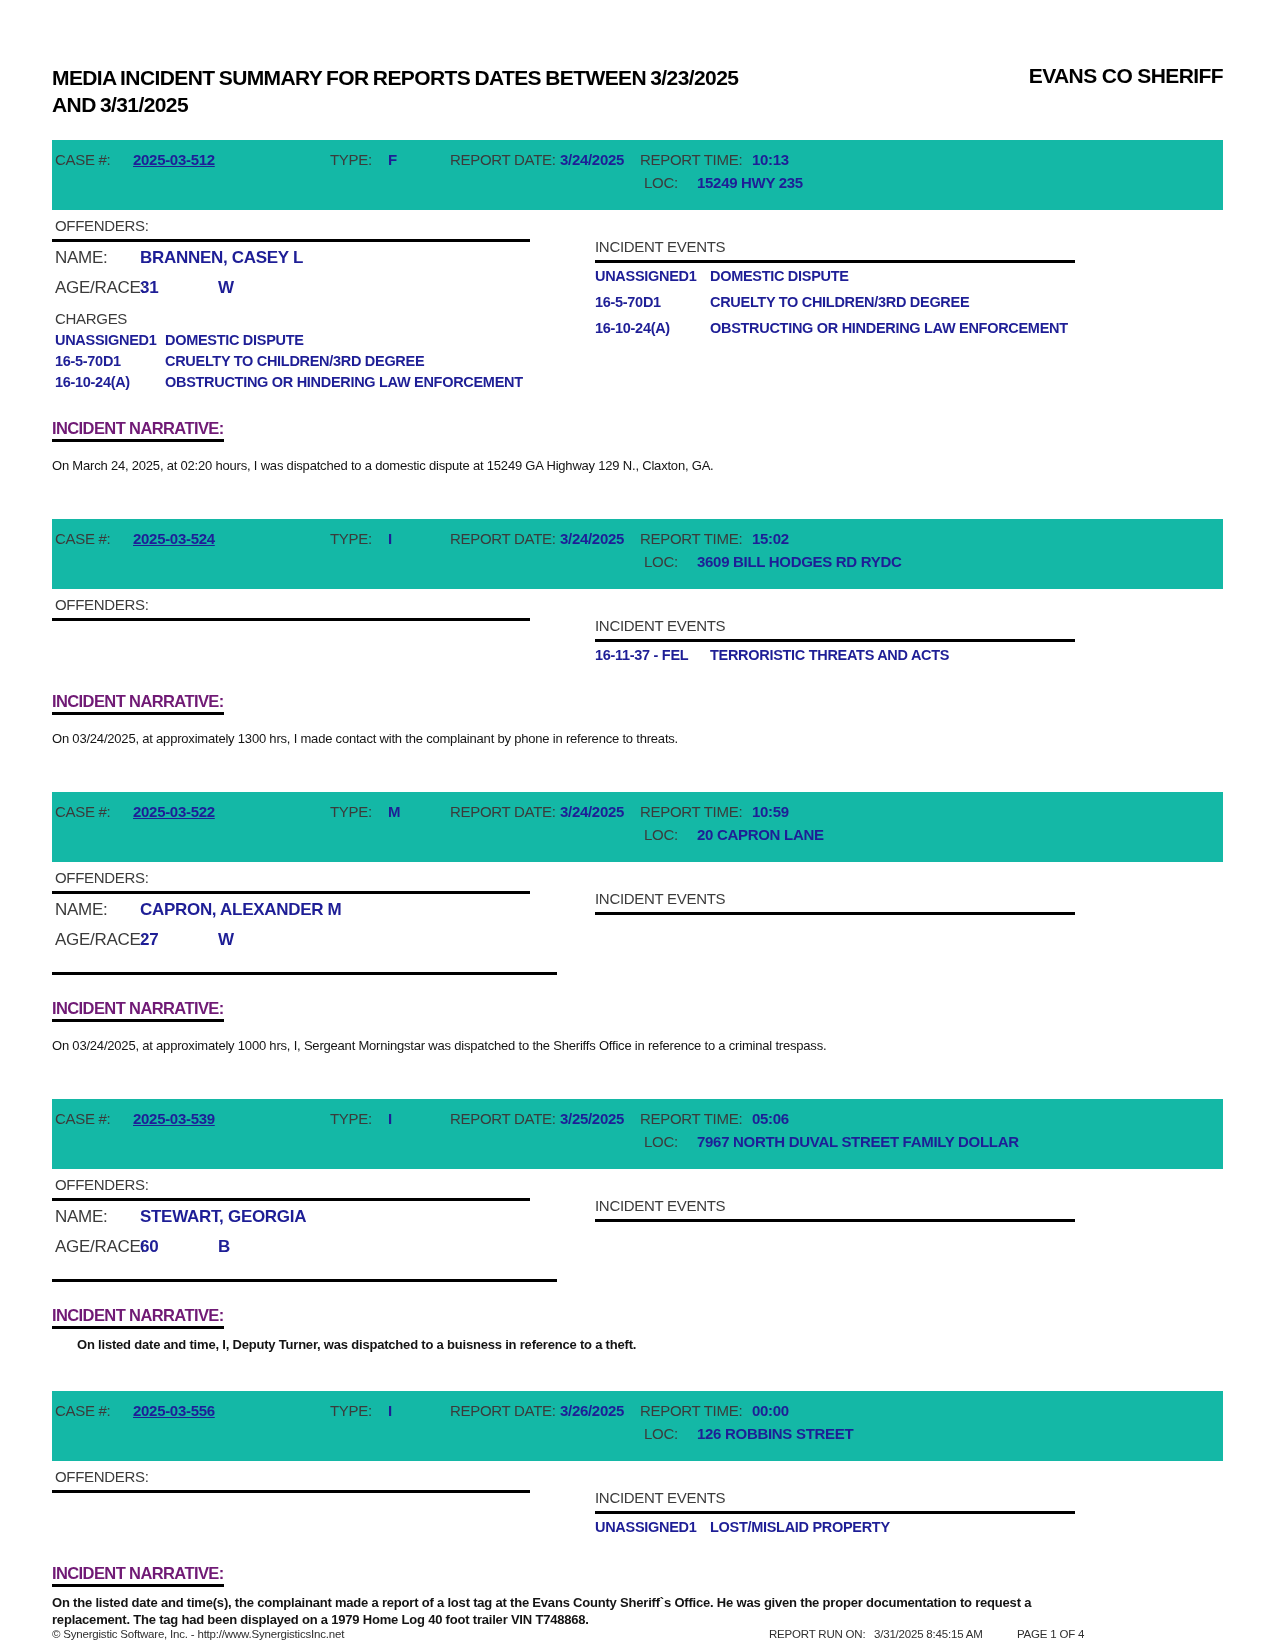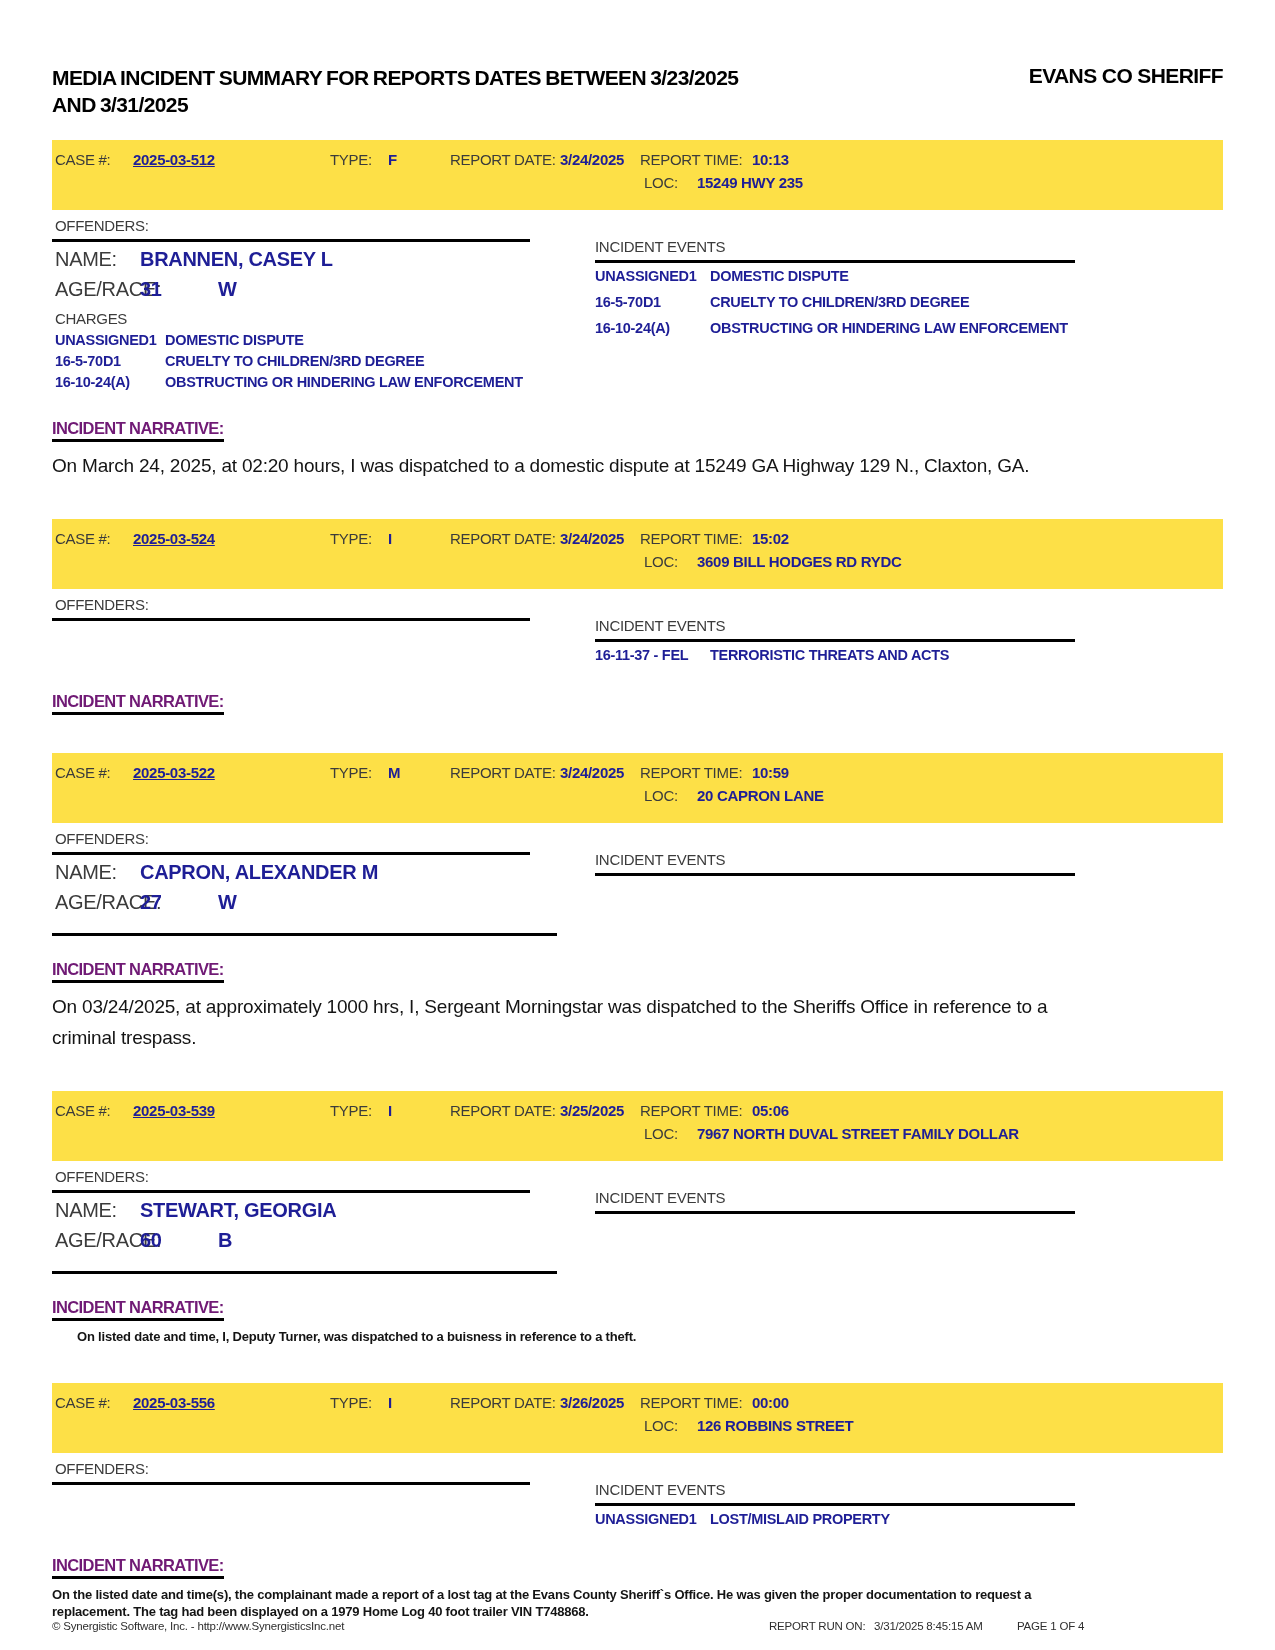--- a/index.html
+++ b/index.html
@@ -7,60 +7,60 @@
   body { font-family:"Liberation Sans","DejaVu Sans",sans-serif; color:#2e2e2e; }
   .page { width:1275px; height:1650px; padding:64px 52px 60px 52px; display:flex; flex-direction:column; }
 
   
   .doc-header { display:flex; justify-content:space-between; align-items:flex-start; }
   .doc-title { font-size:21px; font-weight:bold; color:#000; line-height:27px; letter-spacing:-0.6px; word-spacing:-1px; max-width:720px; }
   .agency { font-size:21px; font-weight:bold; color:#000; letter-spacing:-0.6px; white-space:nowrap; }
   .top-rule { height:7px; background:#000; margin-top:12px; }
 
   
-  .case-band { background:#fde047; margin-top:10px; padding:11px 0 13px 0;text-decoration:underline; }
+  .case-band { background:#14b8a6; margin-top:10px; padding:11px 0 13px 0;text-decoration:underline; }
   .band-row { position:relative; height:23px; font-size:15px; }
   .band-row span { position:absolute; white-space:nowrap; }
   .lab { color:#3b3b3b; letter-spacing:-0.3px; }
   .val { color:#1e1e96; font-weight:bold; letter-spacing:-0.3px; }
   .case-num { color:#1e1e96; font-weight:bold; text-decoration:underline; letter-spacing:-0.3px; cursor:pointer; }
   .p-case-lab { left:3px; }   .p-case-num { left:81px; }
   .p-type-lab { left:278px; } .p-type-val { left:336px; }
   .p-rdate-lab { left:398px; } .p-rdate-val { left:508px; }
   .p-rtime-lab { left:588px; } .p-rtime-val { left:700px; }
   .p-loc-lab { left:592px; }  .p-loc-val { left:645px; }
 
   
   .cols { display:flex; margin-top:7px; }
   .col-left { width:543px; flex:none; }
   .col-right { flex:1;margin-top:21px; }
   .col-head { font-size:15px; color:#3b3b3b; letter-spacing:-0.3px; padding-bottom:5px; padding-left:3px; }
   .rule-left { width:478px; border-top:3px solid #000; }
   .rule-right { width:480px; border-top:3px solid #000; }
-  .orow { position:relative; height:24px; margin-top:6px; font-size:20px; }
+  .orow { position:relative; height:24px; margin-top:6px; font-size:17px; }
   .orow span { position:absolute; white-space:nowrap; }
   .o-lab { left:3px; }
   .o-name { left:88px; }
   .o-age { left:88px; }
   .o-race { left:166px; }
   .charges-head { font-size:15px; color:#3b3b3b; letter-spacing:-0.3px; padding-left:3px; margin-top:8px; height:22px; }
   .crow { position:relative; height:21px; font-size:14.5px; }
   .crow span { position:absolute; white-space:nowrap; }
   .c-code { left:3px; }
   .c-desc { left:113px; }
   .erow { position:relative; height:21px; margin-top:5px; font-size:14.5px; }
   .erow span { position:absolute; white-space:nowrap; }
   .e-code { left:0; }
   .e-desc { left:115px; }
   .off-sep { width:505px; border-top:3px solid #000; margin-top:18px; }
 
   
   .narr { margin-top:24px; }
   .narr-head { display:inline-block; font-size:16.5px; font-weight:bold; color:#701a75; letter-spacing:-0.6px; border-bottom:3px solid #000; padding-bottom:1px; }
-  .narr-large { margin-top:8px; font-size:19px; line-height:31px; color:#141414; letter-spacing:-0.2px; max-width:1040px; }
+  .narr-large { margin-top:8px; font-size:13px; line-height:31px; color:#141414; letter-spacing:-0.2px; max-width:1040px; }
   .narr-small { margin-top:7px; font-size:13px; font-weight:bold; line-height:17px; color:#141414; letter-spacing:-0.2px; max-width:1030px; }
   .indented { padding-left:25px; }
 
   .case-block { margin-top:28px; }
   .case-block.first { margin-top:0; }
 
   
   .doc-footer { margin-top:auto; position:relative; height:16px; font-size:11.5px; color:#2e2e2e; letter-spacing:-0.2px; }
   .doc-footer span { position:absolute; white-space:nowrap; }
   .f-copy { left:0; }
@@ -172,20 +172,21 @@
         <div class="col-head" style="padding-left:0;">INCIDENT EVENTS</div>
         <div class="rule-right"></div>
         <div class="erow">
           <span class="val e-code">16-11-37 - FEL</span>
           <span class="val e-desc">TERRORISTIC THREATS AND ACTS</span>
         </div>
       </div>
     </div>
     <div class="narr">
       <div class="narr-head">INCIDENT NARRATIVE:</div>
+      <div class="narr-large">On 03/24/2025, at approximately 1300 hrs, I made contact with the complainant by phone in reference to threats.</div>
     </div>
   </div>
 
   <div class="case-block">
     <div class="case-band">
       <div class="band-row">
         <span class="lab p-case-lab">CASE #:</span>
         <span class="case-num p-case-num">2025-03-522</span>
         <span class="lab p-type-lab">TYPE:</span>
         <span class="val p-type-val">M</span>

